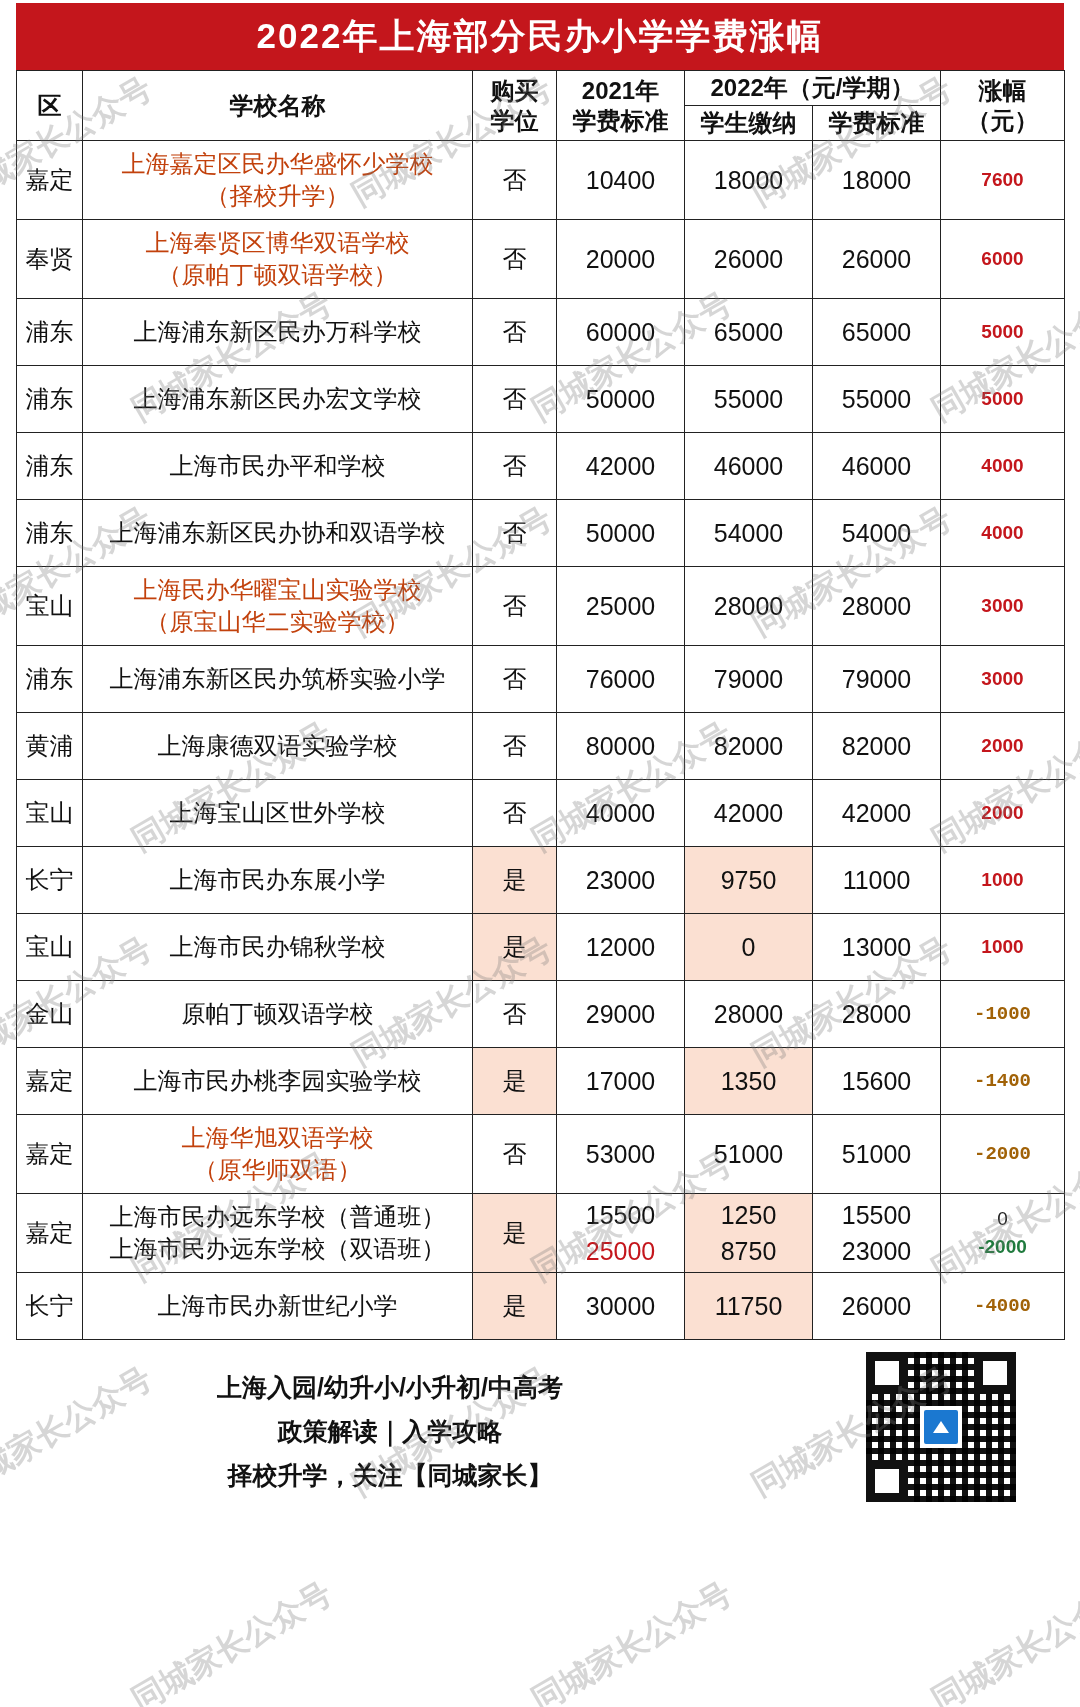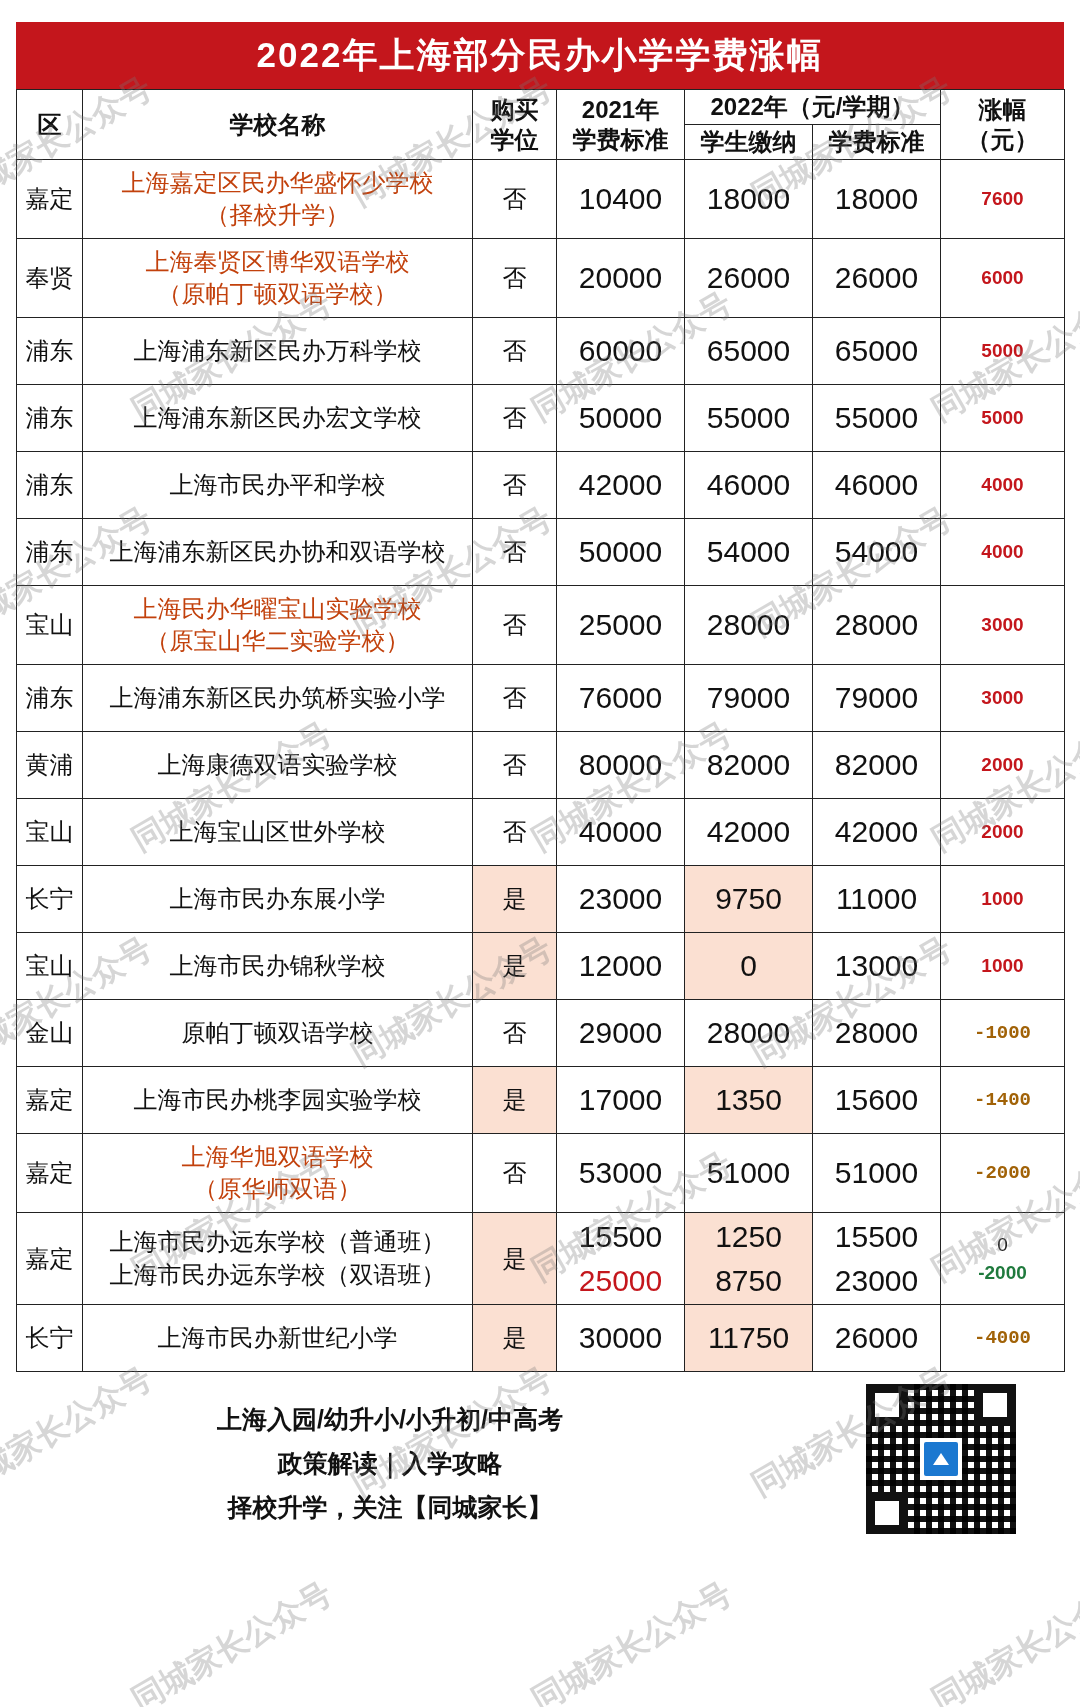--- a/index.html
+++ b/index.html
@@ -12,21 +12,21 @@
     height: 1707px;
     font-family: "Liberation Sans", sans-serif;
     color: #111;
     position: relative;
     overflow: hidden;
   }
   .page {
     width: 1080px;
     height: 1707px;
     box-sizing: border-box;
-    padding: 22px 16px 0 16px;
+    padding: 3px 16px 0 16px;
     position: relative;
   }
   .title-bar {
     background: #c4161c;
     color: #ffffff;
     text-align: center;
     font-size: 35px;
     font-weight: bold;
     letter-spacing: 2px;
     padding: 15px 0 17px 0;
@@ -59,21 +59,21 @@
 
   td.district { font-size: 24px; }
   td.school {
     text-align: left;
     padding-left: 14px;
     font-size: 24px;
     line-height: 1.35;
   }
   td.school .sub { display: block; }
   td.school.red, td.school.red .sub { color: #c2410c; }
-  td.num { font-size: 30px; }
+  td.num { font-size: 25px; }
   td.buy { font-size: 24px; }
   td.highlight { background: #fbe0d2; }
   td.delta {
     font-weight: bold;
     font-size: 19px;
   }
   td.delta.up { color: #c4161c; }
   td.delta.down { color: #a16207; font-family: Liberation Mono, monospace; }
   .row-tall td { height: 74px; }
   .row-norm td { height: 62px; }

